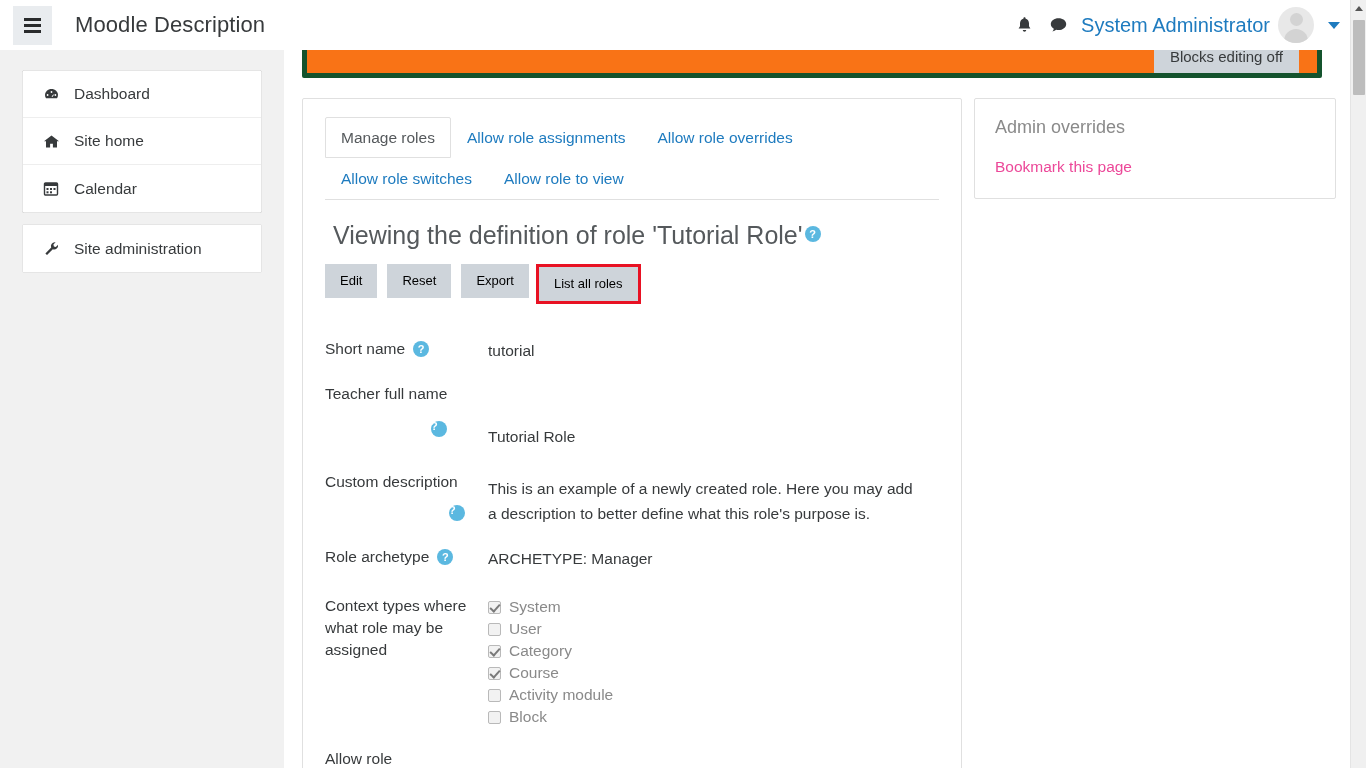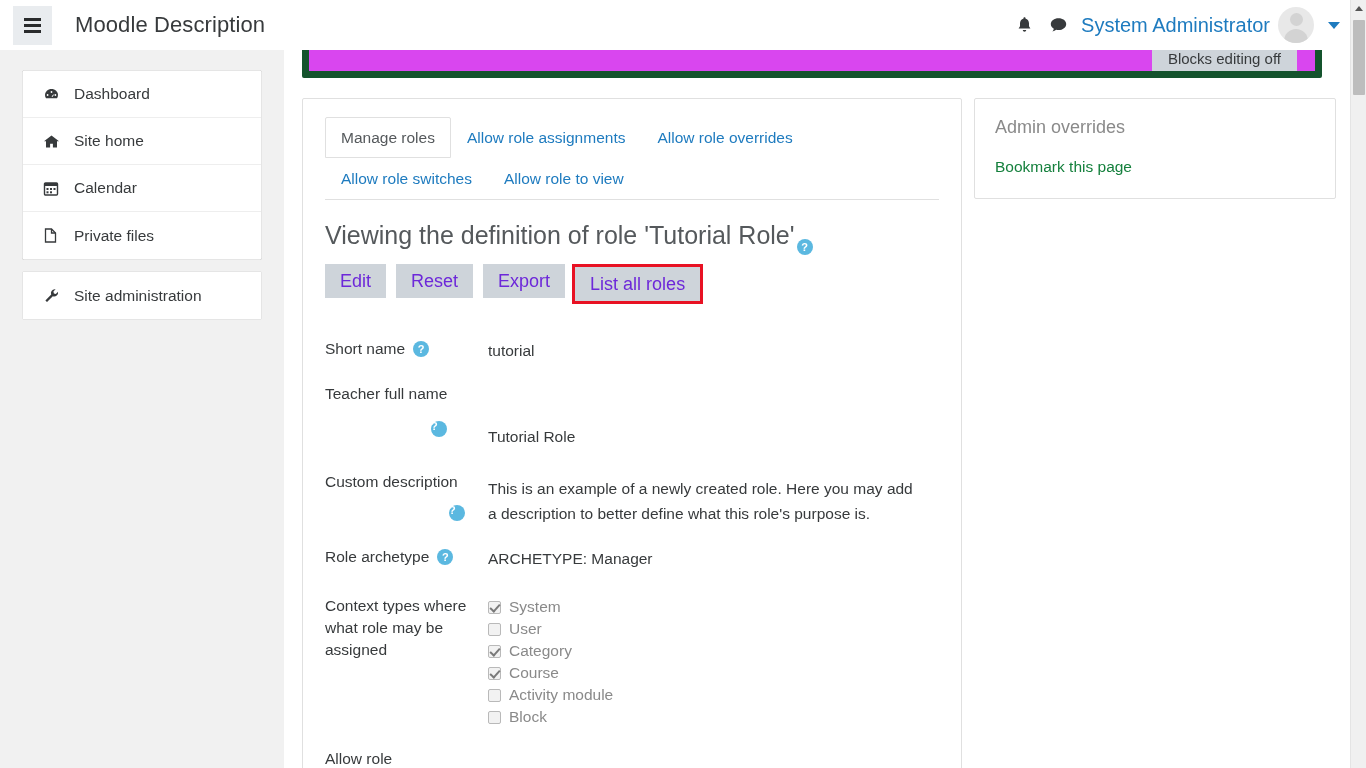--- a/index.html
+++ b/index.html
@@ -143,22 +143,22 @@
     position: absolute;
     top: 50px; left: 284px;
     width: 1066px; height: 718px;
     background: #ffffff;
   }
 
   .top-card {
     position: absolute;
     left: 18px; top: -22px;
     width: 1020px; height: 50px;
-    background: #d946ef;
-    border: 7px solid #14532d;
+    background: #f97316;
+    border: 5px solid #14532d;
     border-radius: 2px;
     overflow: hidden;
   }
   .blocks-btn {
     position: absolute;
     right: 18px; top: 7px;
     background: #ced4da;
     color: #373a3c;
     border: none;
     font-size: 15px;
@@ -204,22 +204,22 @@
     background: #ffffff;
     border-radius: 2px 2px 0 0;
     cursor: default;
   }
 
   
   h1.role-heading {
     font-size: 25px;
     font-weight: 400;
     color: #55595c;
-    margin: 21px 0 0 0;
-    display: flex; align-items: flex-end;
+    margin: 21px 0 0 8px;
+    display: flex; align-items: flex-start;
     white-space: nowrap;
   }
   .help-icon {
     display: inline-flex;
     align-items: center; justify-content: center;
     width: 16px; height: 16px;
     border-radius: 50%;
     background: #5bb8e0;
     color: #ffffff;
     font-size: 11px;
@@ -235,23 +235,23 @@
 
   
   .btn-row {
     display: flex;
     margin-top: 14px;
     gap: 10px;
     align-items: flex-start;
   }
   .btn {
     background: #ced4da;
-    color: #6d28d9;
+    color: #000000;
     border: none;
-    font-size: 18px;
+    font-size: 13px;
     font-family: "Liberation Sans", sans-serif;
     padding: 8px 15px;
     cursor: pointer;
     line-height: 18px;
     text-align: right;
   }
   .btn-wrap-highlight {
     border: 3px solid #e81123;
     padding: 0;
     display: inline-block;
@@ -325,21 +325,21 @@
     padding: 18px 20px 22px 20px;
   }
   .side-block h2 {
     font-size: 18px;
     font-weight: 400;
     color: #8a8a8a;
     margin: 0 0 20px 0;
   }
   .side-block a {
     font-size: 15.5px;
-    color: #15803d;
+    color: #ec4899;
     text-decoration: none;
     cursor: pointer;
   }
 
   
   .scrollbar {
     position: absolute;
     top: 0; right: 0;
     width: 16px; height: 768px;
     background: #f0f0f0;
@@ -433,29 +433,20 @@
           <rect x="3.5" y="8" width="2" height="2" fill="#373a3c"></rect>
           <rect x="7" y="8" width="2" height="2" fill="#373a3c"></rect>
           <rect x="10.5" y="8" width="2" height="2" fill="#373a3c"></rect>
           <rect x="3.5" y="11.3" width="2" height="2" fill="#373a3c"></rect>
           <rect x="7" y="11.3" width="2" height="2" fill="#373a3c"></rect>
         </svg>
       </span>
       <span>Calendar</span>
     </a>
 
-    <a class="nav-item" href="#">
-      <span class="ic">
-        <svg width="15" height="17" viewBox="0 0 15 17" aria-hidden="true">
-          <path d="M2.5 2h6l4 4v9h-10z" fill="none" stroke="#373a3c" stroke-width="1.3"></path>
-          <path d="M8.5 2v4h4" fill="none" stroke="#373a3c" stroke-width="1.3"></path>
-        </svg>
-      </span>
-      <span>Private files</span>
-    </a>
   </div>
 
   <div class="nav-group separate">
     <a class="nav-item" href="#">
       <span class="ic">
         <svg width="17" height="17" viewBox="0 0 17 17" aria-hidden="true">
           <path d="M11.8 2.2a3.9 3.9 0 00-3.6 5.4L2.4 13.4l1.6 1.6 5.8-5.8a3.9 3.9 0 005.2-4.5l-2.2 2.2-1.9-.5-.5-1.9 2.2-2.2a3.9 3.9 0 00-.8-.1z" fill="#373a3c"></path>
         </svg>
       </span>
       <span>Site administration</span>

